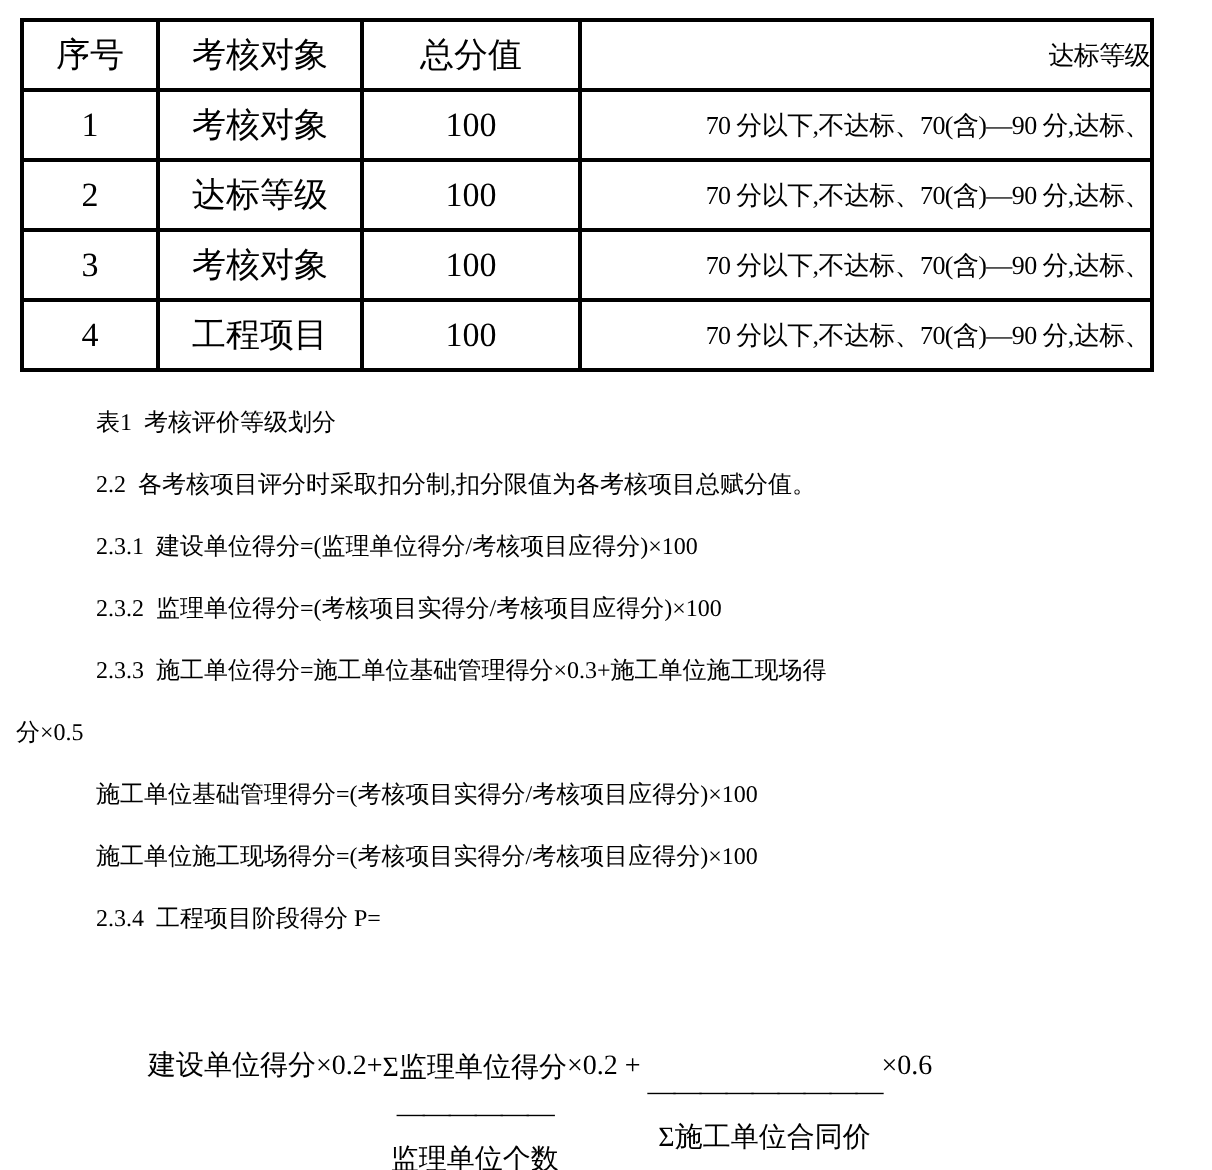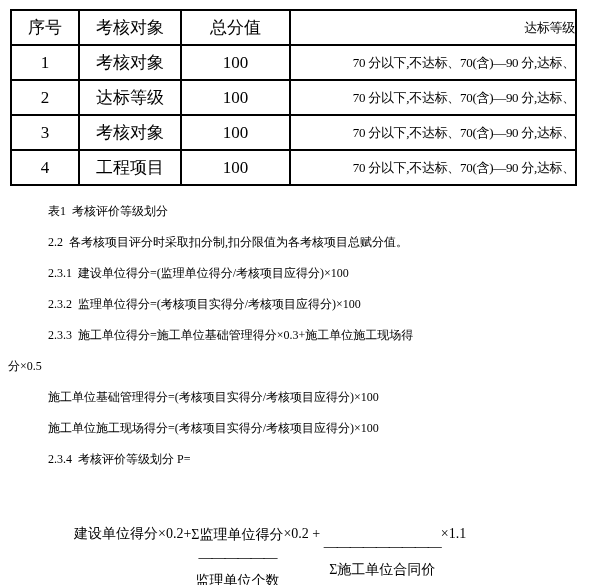--- a/index.html
+++ b/index.html
@@ -119,31 +119,31 @@
 
   <div class="doc-body">
     <p>表1  考核评价等级划分</p>
     <p>2.2  各考核项目评分时采取扣分制,扣分限值为各考核项目总赋分值。</p>
     <p>2.3.1  建设单位得分=(监理单位得分/考核项目应得分)×100</p>
     <p>2.3.2  监理单位得分=(考核项目实得分/考核项目应得分)×100</p>
     <p>2.3.3  施工单位得分=施工单位基础管理得分×0.3+施工单位施工现场得</p>
     <p class="no-indent">分×0.5</p>
     <p>施工单位基础管理得分=(考核项目实得分/考核项目应得分)×100</p>
     <p>施工单位施工现场得分=(考核项目实得分/考核项目应得分)×100</p>
-    <p>2.3.4  考核评价等级划分 P=</p>
+    <p>2.3.4  工程项目阶段得分 P=</p>
   </div>
 
   <div class="formula">
     <span>建设单位得分×0.2+</span>
     <span class="frac">
       <span class="num">Σ监理单位得分</span>
       <span class="bar">——————</span>
       <span class="den">监理单位个数</span>
     </span>
     <span>×0.2 + </span>
     <span class="frac">
       <span class="bar">—————————</span>
       <span class="den">Σ施工单位合同价</span>
     </span>
-    <span>×1.1</span>
+    <span>×0.6</span>
   </div>
 
 </div>
 
 </body></html>

